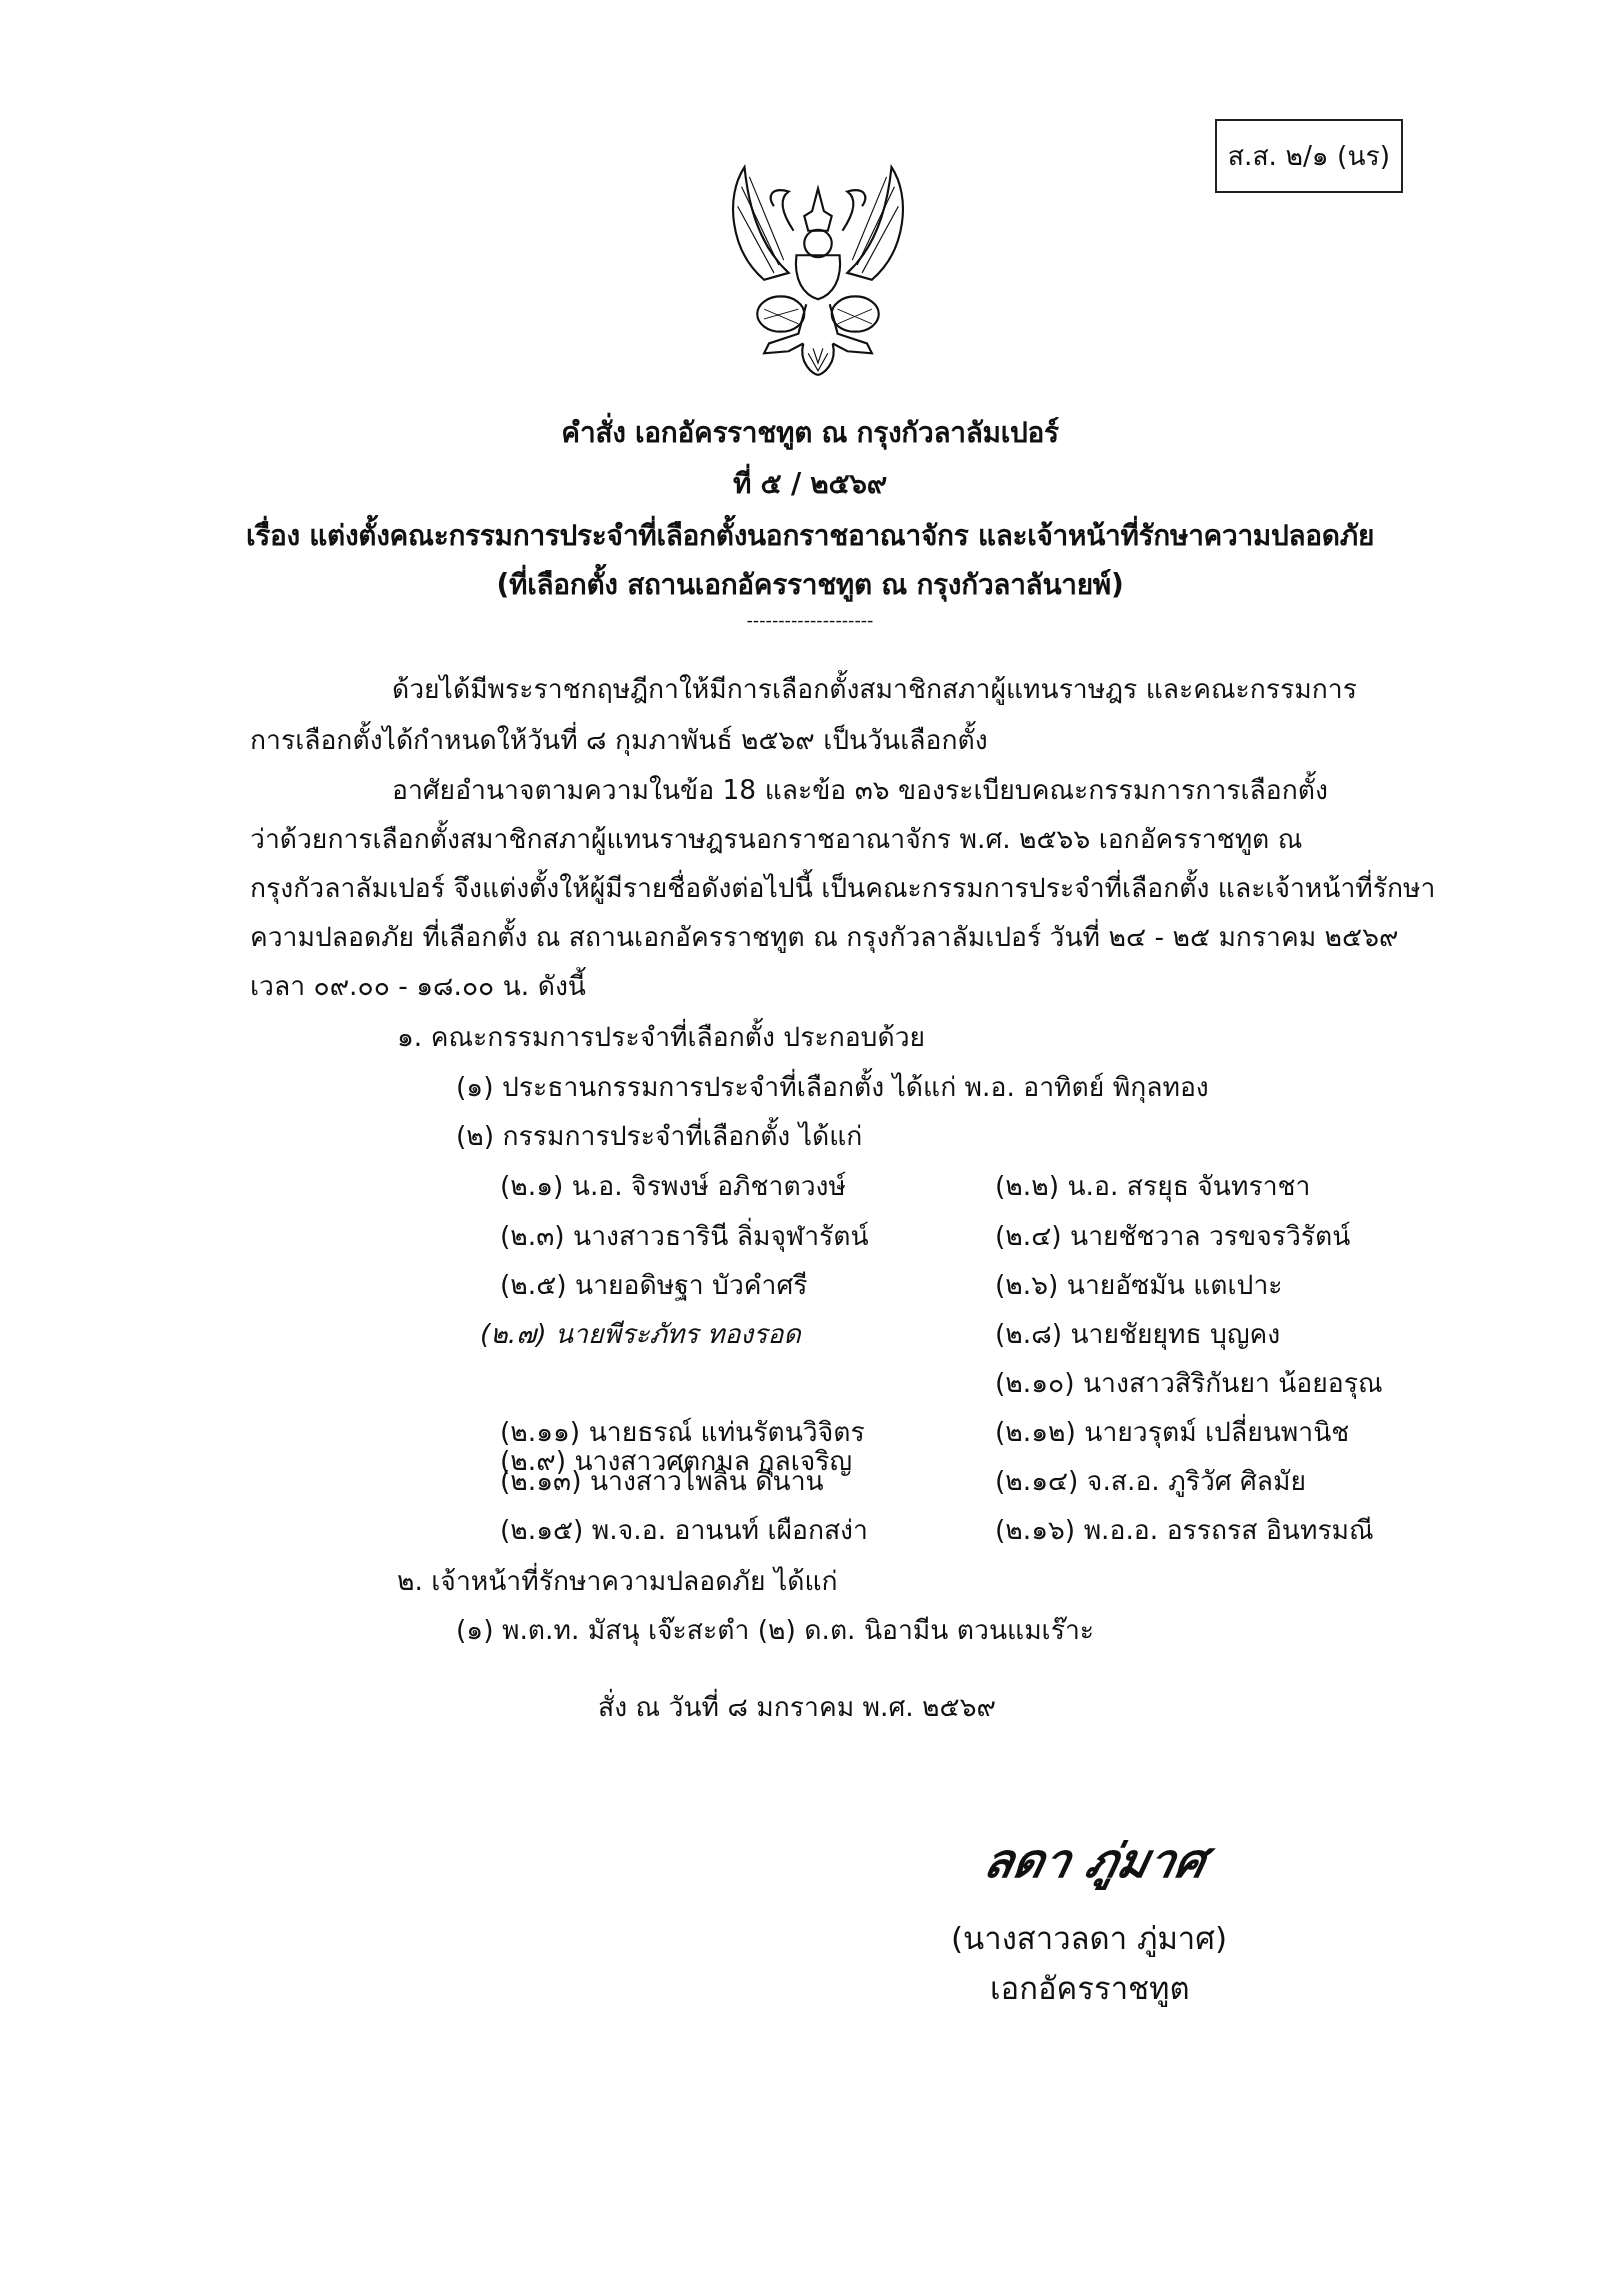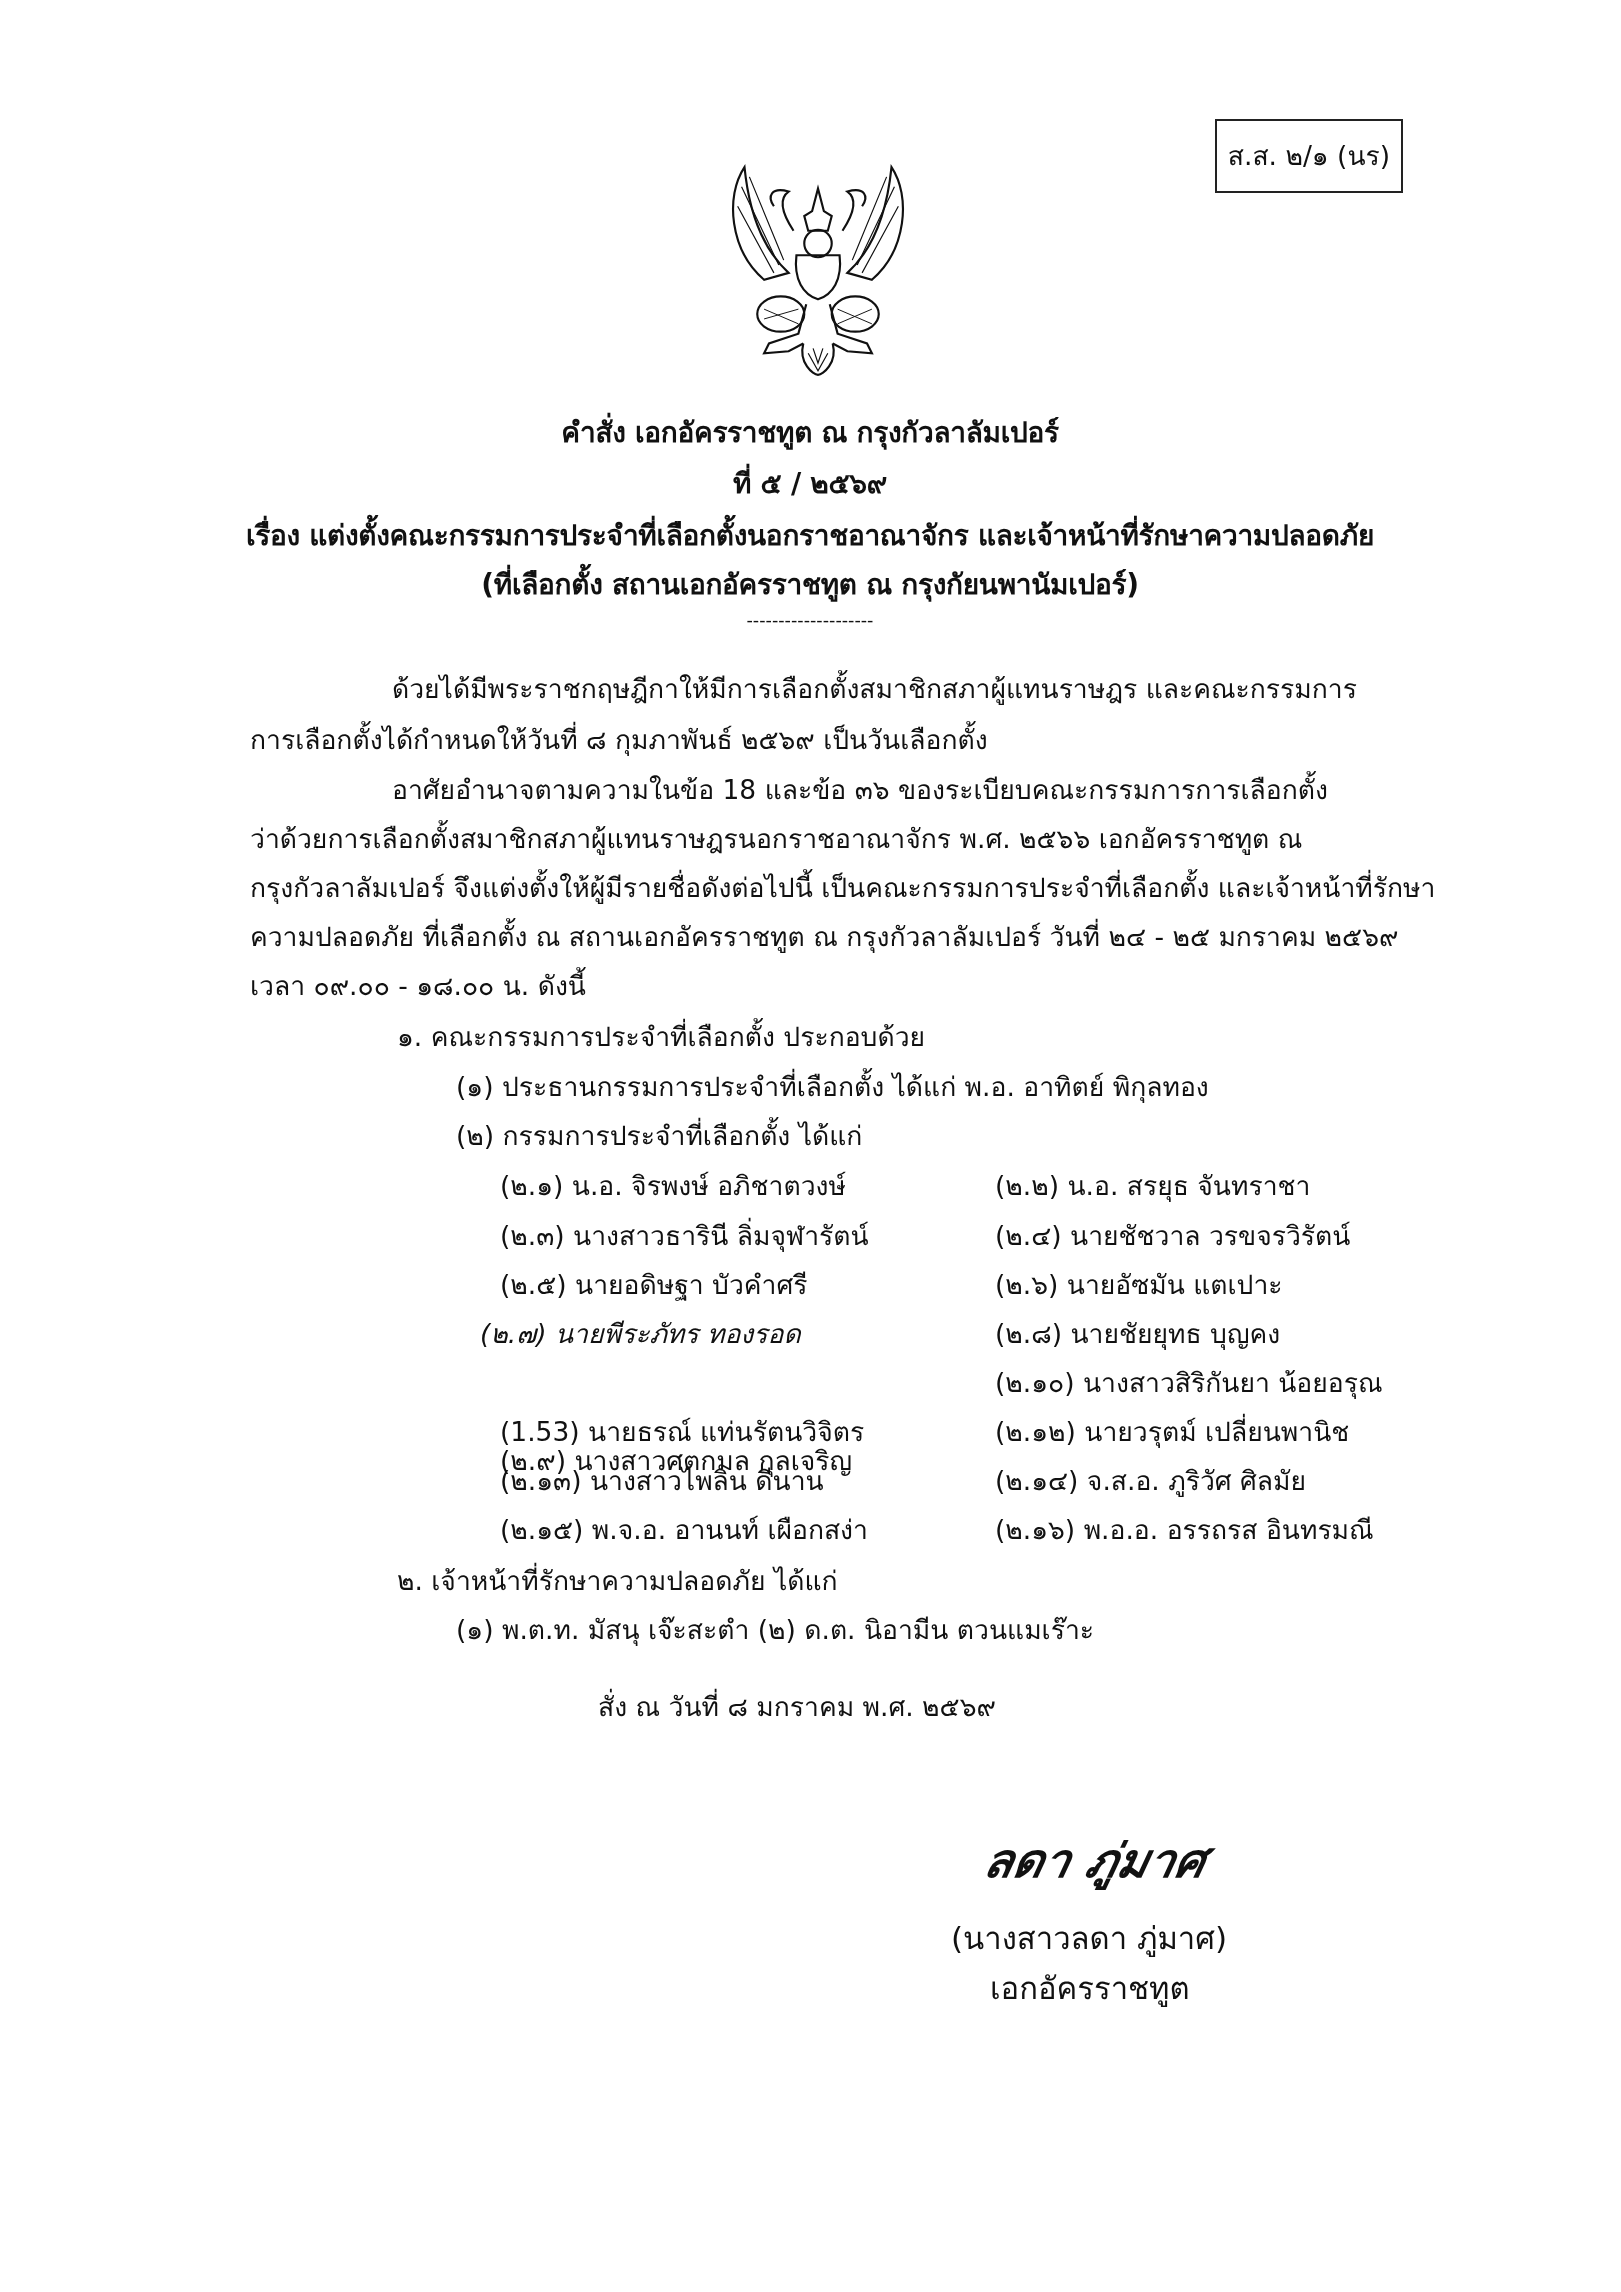--- a/index.html
+++ b/index.html
@@ -56,21 +56,21 @@
     <path d="M112 150 L120 180 L150 190 L155 200 L130 198 L115 190"></path>
 
     <path d="M85 190 C80 210 95 222 100 222 C105 222 120 210 115 190"></path>
     <path d="M90 200 L100 218 L110 200 M95 195 L100 210 L105 195" stroke-width="1.2"></path>
   </svg>
 </div>
 
 <div class="abs center title" style="top:410px;">คำสั่ง เอกอัครราชทูต ณ กรุงกัวลาลัมเปอร์</div>
 <div class="abs center title" style="top:461px;">ที่  ๕ / ๒๕๖๙</div>
 <div class="abs center title" style="top:513px;">เรื่อง  แต่งตั้งคณะกรรมการประจำที่เลือกตั้งนอกราชอาณาจักร และเจ้าหน้าที่รักษาความปลอดภัย</div>
-<div class="abs center title" style="top:562px;">(ที่เลือกตั้ง สถานเอกอัครราชทูต ณ กรุงกัยนพานัมเปอร์)</div>
+<div class="abs center title" style="top:562px;">(ที่เลือกตั้ง สถานเอกอัครราชทูต ณ กรุงกัวลาลันายพ์)</div>
 <div class="abs center" style="top:610px; font-size:17.6px;">--------------------</div>
 
 <div class="abs body-line" style="left:392px; top:676px;">ด้วยได้มีพระราชกฤษฎีกาให้มีการเลือกตั้งสมาชิกสภาผู้แทนราษฎร และคณะกรรมการ</div>
 <div class="abs body-line" style="left:250px; top:727px;">การเลือกตั้งได้กำหนดให้วันที่ ๘ กุมภาพันธ์ ๒๕๖๙ เป็นวันเลือกตั้ง</div>
 <div class="abs body-line" style="left:392px; top:777px;">อาศัยอำนาจตามความในข้อ 18 และข้อ ๓๖ ของระเบียบคณะกรรมการการเลือกตั้ง</div>
 <div class="abs body-line" style="left:250px; top:826px;">ว่าด้วยการเลือกตั้งสมาชิกสภาผู้แทนราษฎรนอกราชอาณาจักร พ.ศ. ๒๕๖๖ เอกอัครราชทูต ณ</div>
 <div class="abs body-line" style="left:250px; top:875px;">กรุงกัวลาลัมเปอร์ จึงแต่งตั้งให้ผู้มีรายชื่อดังต่อไปนี้ เป็นคณะกรรมการประจำที่เลือกตั้ง และเจ้าหน้าที่รักษา</div>
 <div class="abs body-line" style="left:250px; top:924px;">ความปลอดภัย ที่เลือกตั้ง ณ สถานเอกอัครราชทูต ณ กรุงกัวลาลัมเปอร์ วันที่ ๒๔ - ๒๕ มกราคม ๒๕๖๙</div>
 <div class="abs body-line" style="left:250px; top:973px;">เวลา ๐๙.๐๐ - ๑๘.๐๐ น. ดังนี้</div>
 
@@ -81,21 +81,21 @@
 <div class="abs body-line" style="left:500px; top:1173px;">(๒.๑) น.อ. จิรพงษ์ อภิชาตวงษ์</div>
 <div class="abs body-line" style="left:995px; top:1173px;">(๒.๒) น.อ. สรยุธ จันทราชา</div>
 <div class="abs body-line" style="left:500px; top:1223px;">(๒.๓) นางสาวธารินี ลิ่มจุฬารัตน์</div>
 <div class="abs body-line" style="left:995px; top:1223px;">(๒.๔) นายชัชวาล วรขจรวิรัตน์</div>
 <div class="abs body-line" style="left:500px; top:1272px;">(๒.๕) นายอดิษฐา บัวคำศรี</div>
 <div class="abs body-line" style="left:995px; top:1272px;">(๒.๖) นายอัซมัน แตเปาะ</div>
 <div class="abs body-line" style="left:480px; top:1321px;font-style:italic;">(๒.๗) นายพีระภัทร ทองรอด</div>
 <div class="abs body-line" style="left:995px; top:1321px;">(๒.๘) นายชัยยุทธ บุญคง</div>
 <div class="abs body-line" style="left:500px; top:1448px;">(๒.๙) นางสาวศตกมล กุลเจริญ</div>
 <div class="abs body-line" style="left:995px; top:1370px;">(๒.๑๐) นางสาวสิริกันยา น้อยอรุณ</div>
-<div class="abs body-line" style="left:500px; top:1419px;">(1.53) นายธรณ์ แท่นรัตนวิจิตร</div>
+<div class="abs body-line" style="left:500px; top:1419px;">(๒.๑๑) นายธรณ์ แท่นรัตนวิจิตร</div>
 <div class="abs body-line" style="left:995px; top:1419px;">(๒.๑๒)  นายวรุตม์ เปลี่ยนพานิช</div>
 <div class="abs body-line" style="left:500px; top:1468px;">(๒.๑๓) นางสาวไพลิน ดีนาน</div>
 <div class="abs body-line" style="left:995px; top:1468px;">(๒.๑๔) จ.ส.อ. ภูริวัศ ศิลมัย</div>
 <div class="abs body-line" style="left:500px; top:1517px;">(๒.๑๕) พ.จ.อ. อานนท์ เผือกสง่า</div>
 <div class="abs body-line" style="left:995px; top:1517px;">(๒.๑๖) พ.อ.อ. อรรถรส อินทรมณี</div>
 
 <div class="abs body-line" style="left:397px; top:1568px;">๒.  เจ้าหน้าที่รักษาความปลอดภัย ได้แก่</div>
 <div class="abs body-line" style="left:456px; top:1617px;">(๑)  พ.ต.ท. มัสนุ เจ๊ะสะตำ    (๒) ด.ต. นิอามีน ตวนแมเร๊าะ</div>
 
 <div class="abs body-line" style="left:598px; top:1694px;">สั่ง  ณ  วันที่ ๘ มกราคม พ.ศ. ๒๕๖๙</div>

